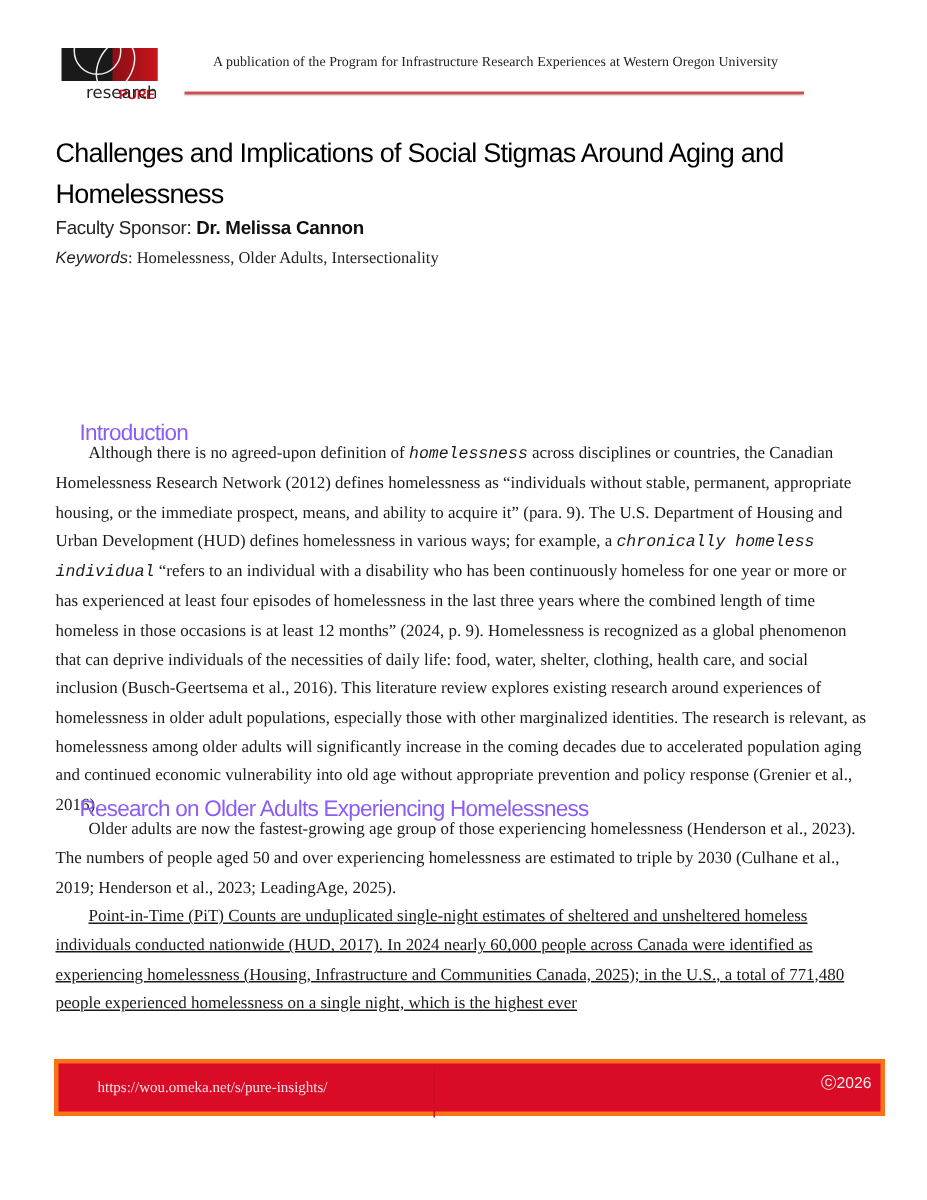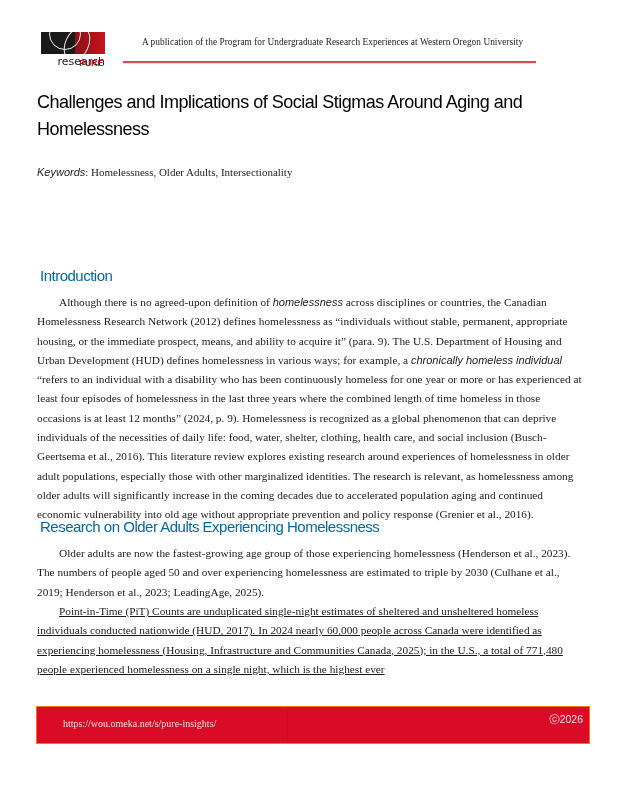--- a/index.html
+++ b/index.html
@@ -11,51 +11,52 @@
   .logo .blk .arc2 { position:absolute; left:24px; top:-6px; width:22px; height:34px; border:1.5px solid #eee; border-radius:50%; transform:rotate(25deg); }
   .logo .pure { position:absolute; right:2px; top:26px; font:bold 9px "Liberation Sans",sans-serif; color:#d6141e; letter-spacing:-0.3px;text-align:right; }
   .logo .ins { position:absolute; right:0; top:23px; font:11px "DejaVu Sans",sans-serif; color:#222; }
   .pub { position:absolute; left:142px; top:37px; font:9.3px "Liberation Serif",serif; color:#222; letter-spacing:0.05px; white-space:nowrap; }
   .rule { position:absolute; left:123px; top:61px; width:413px; height:2px; background:#d05050; box-shadow:0 1px 1px rgba(0,0,0,0.15); }
   .title { position:absolute; left:37px; top:89px; width:500px; font:18px/27px "Liberation Sans",sans-serif; color:#000000; letter-spacing:-0.5px; }
   .author { position:absolute; left:37px; top:143px; font:12.5px/18px "Liberation Sans",sans-serif; color:#222; letter-spacing:-0.2px; }
   .author b { font-weight:bold; color:#111; }
   .kw { position:absolute; left:37px; top:166px; font:11px "Liberation Serif",serif; color:#222; }
   .kw i { font-family:"Liberation Sans",sans-serif; font-size:11px; }
-  h2 { position:absolute; left:37px; margin:3px; font:bold 15px "Liberation Sans",sans-serif; color:#0369a1; letter-spacing:-0.5px; font-weight:normal; }
+  h2 { position:absolute; left:37px; margin:16px; font:bold 15px "Liberation Sans",sans-serif; color:#8b5cf6; letter-spacing:-0.5px; font-weight:normal; }
   h2.h-intro { top:264px; }
   h2.h-research { top:515px; }
   .para { position:absolute; left:37px; width:545px; font:11.3px/19.3px "Liberation Serif",serif; color:#1a1a1a; text-indent:22px; text-align:left; }
-  .para em { font-family:Liberation Sans, sans-serif; font-style:italic; font-size:11px; }
+  .para em { font-family:Liberation Mono, monospace; font-style:italic; font-size:11px; }
   .p1 { top:293px; }
   .p2 { top:544px; }
   .p3 { top:602px;text-decoration:underline; }
-  .footer { position:absolute; left:36px; top:706px; width:554px; height:38px; background:#da0b27; border:1px solid #f97316; box-sizing:border-box;text-decoration:underline; }
+  .footer { position:absolute; left:36px; top:706px; width:554px; height:38px; background:#da0b27; border:3px solid #f97316; box-sizing:border-box;text-decoration:underline; }
   .footer .url { position:absolute; left:26px; top:11px; font:10px "Liberation Serif",serif; color:#f5dfe2; }
   .footer .copy { position:absolute; right:6px; top:6px; font:10.5px "Liberation Sans",sans-serif; color:#fbe6e8; }
   .footer .div { position:absolute; left:250px; top:2px; width:1px; height:34px; background:#cf0a24; }
 </style>
 </head>
 <body>
 
 <div class="logo">
   <div class="blk">
     <div class="red"></div>
       <div class="arc1"></div>
       <div class="arc2"></div>
   </div>
   <span class="pure">PURE</span>
   <span class="ins">research</span>
 </div>
-<div class="pub">A publication of the Program for Undergraduate Research Experiences at Western Oregon University</div>
+<div class="pub">A publication of the Program for Infrastructure Research Experiences at Western Oregon University</div>
 <div class="rule"></div>
 
 <div class="title">Challenges and Implications of Social Stigmas Around Aging and Homelessness</div>
 
 <div class="author">
+  <div><span>Faculty Sponsor: </span><b>Dr. Melissa Cannon</b></div>
 </div>
 
 <div class="kw"><i>Keywords</i><span>:  Homelessness, Older Adults, Intersectionality</span></div>
 
 <h2 class="h-intro">Introduction</h2>
 <div class="para p1"><span>Although there is no agreed-upon definition of </span><em>homelessness</em><span> across disciplines or countries, the Canadian Homelessness Research Network (2012) defines homelessness as “individuals without stable, permanent, appropriate housing, or the immediate prospect, means, and ability to acquire it” (para. 9). The U.S. Department of Housing and Urban Development (HUD) defines homelessness in various ways; for example, a </span><em>chronically homeless individual</em><span> “refers to an individual with a disability who has been continuously homeless for one year or more or has experienced at least four episodes of homelessness in the last three years where the combined length of time homeless in those occasions is at least 12 months” (2024, p. 9). Homelessness is recognized as a global phenomenon that can deprive individuals of the necessities of daily life: food, water, shelter, clothing, health care, and social inclusion (Busch-Geertsema et al., 2016). This literature review explores existing research around experiences of homelessness in older adult populations, especially those with other marginalized identities. The research is relevant, as homelessness among older adults will significantly increase in the coming decades due to accelerated population aging and continued economic vulnerability into old age without appropriate prevention and policy response (Grenier et al., 2016).</span></div>
 
 <h2 class="h-research">Research on Older Adults Experiencing Homelessness</h2>
 <div class="para p2">Older adults are now the fastest-growing age group of those experiencing homelessness (Henderson et al., 2023). The numbers of people aged 50 and over experiencing homelessness are estimated to triple by 2030 (Culhane et al., 2019; Henderson et al., 2023; LeadingAge, 2025).</div>
 <div class="para p3">Point-in-Time (PiT) Counts are unduplicated single-night estimates of sheltered and unsheltered homeless individuals conducted nationwide (HUD, 2017).  In 2024 nearly 60,000 people across Canada were identified as experiencing homelessness (Housing, Infrastructure and Communities Canada, 2025); in the U.S., a total of 771,480 people experienced homelessness on a single night, which is the highest ever</div>

